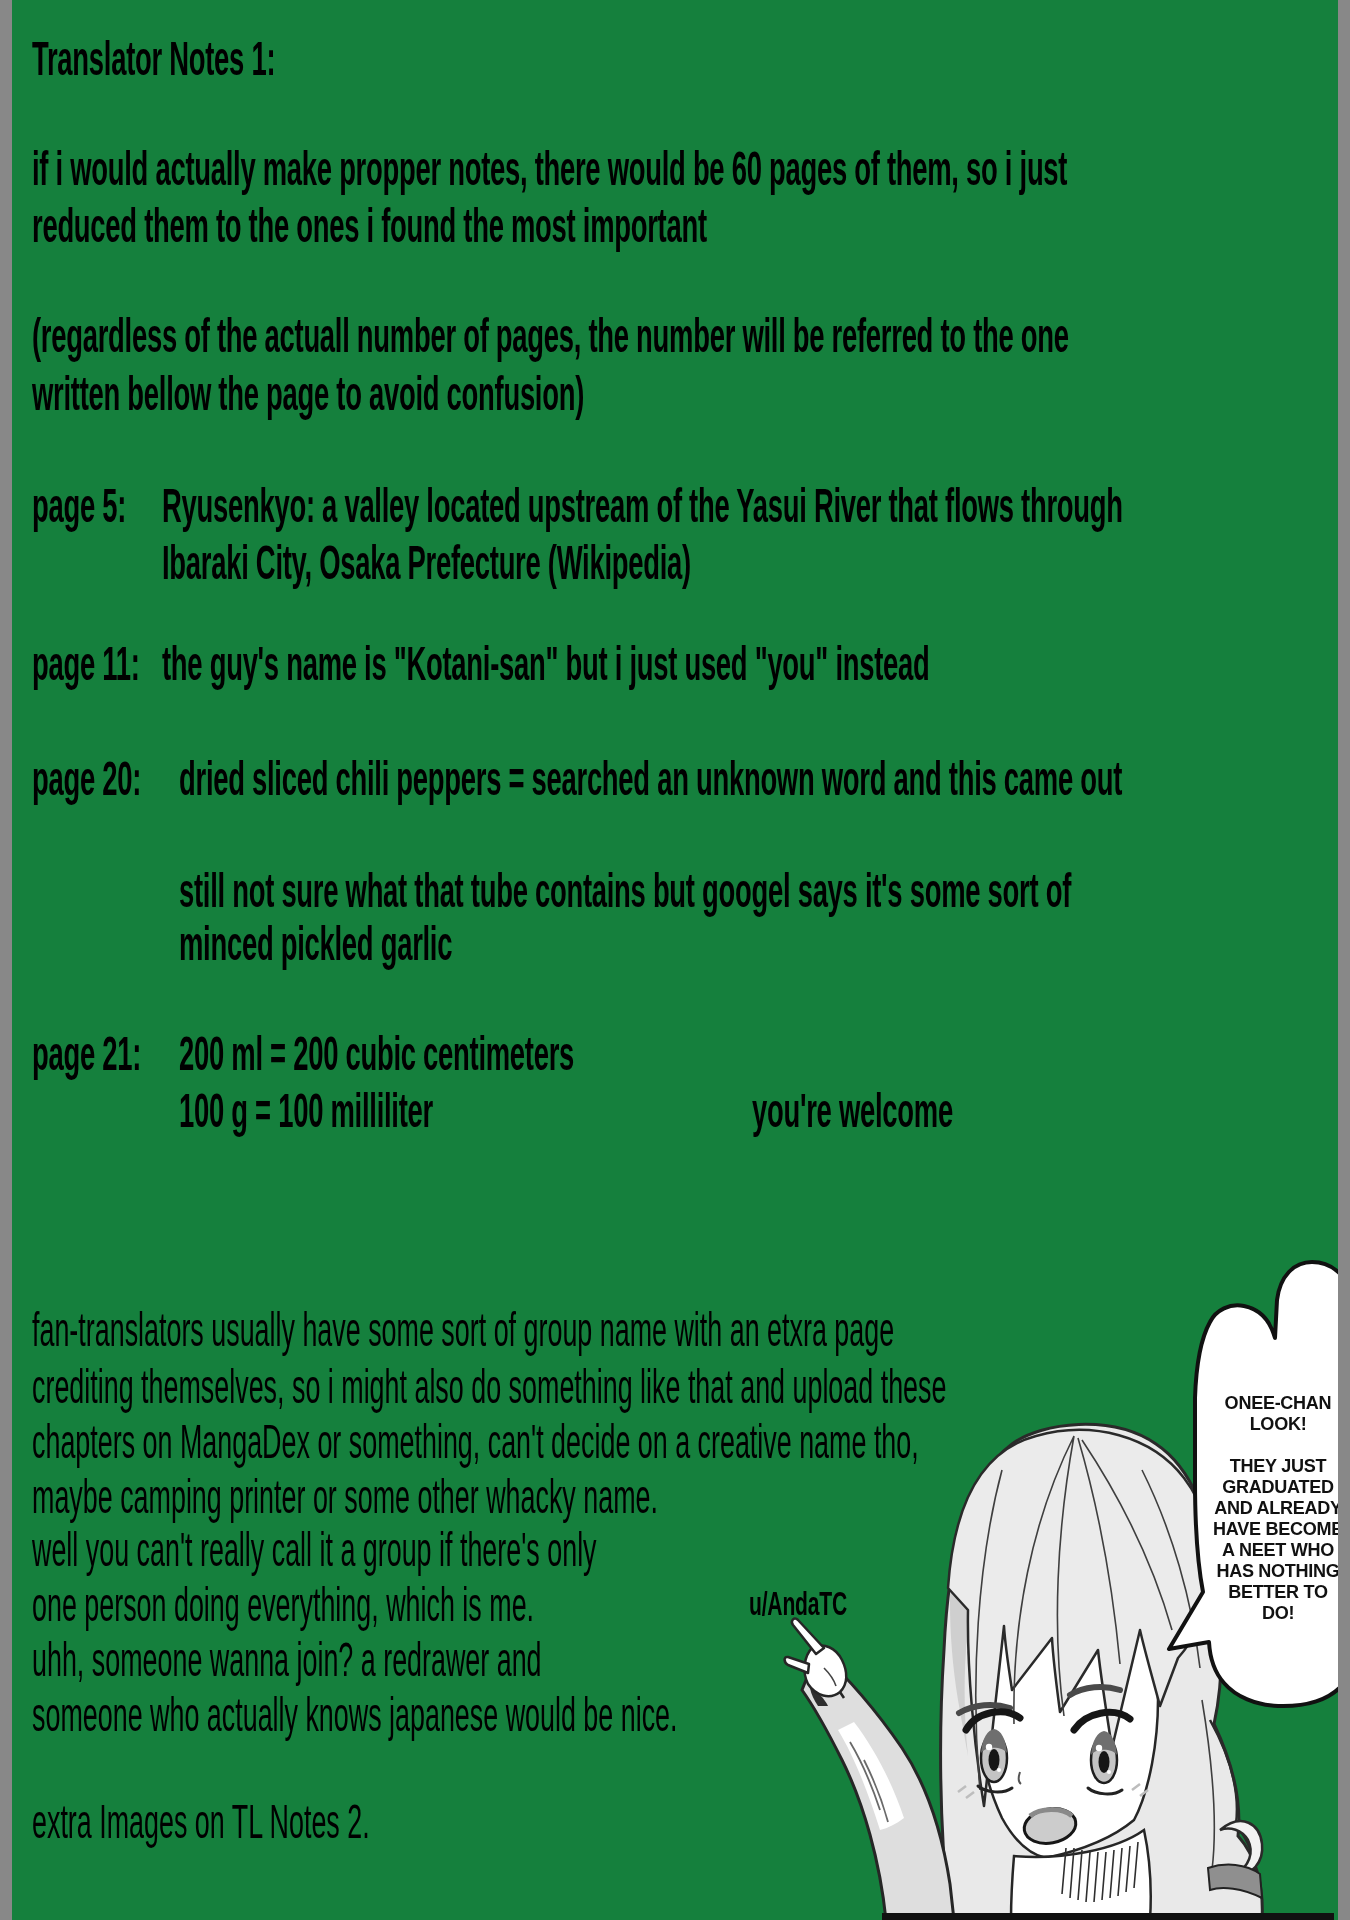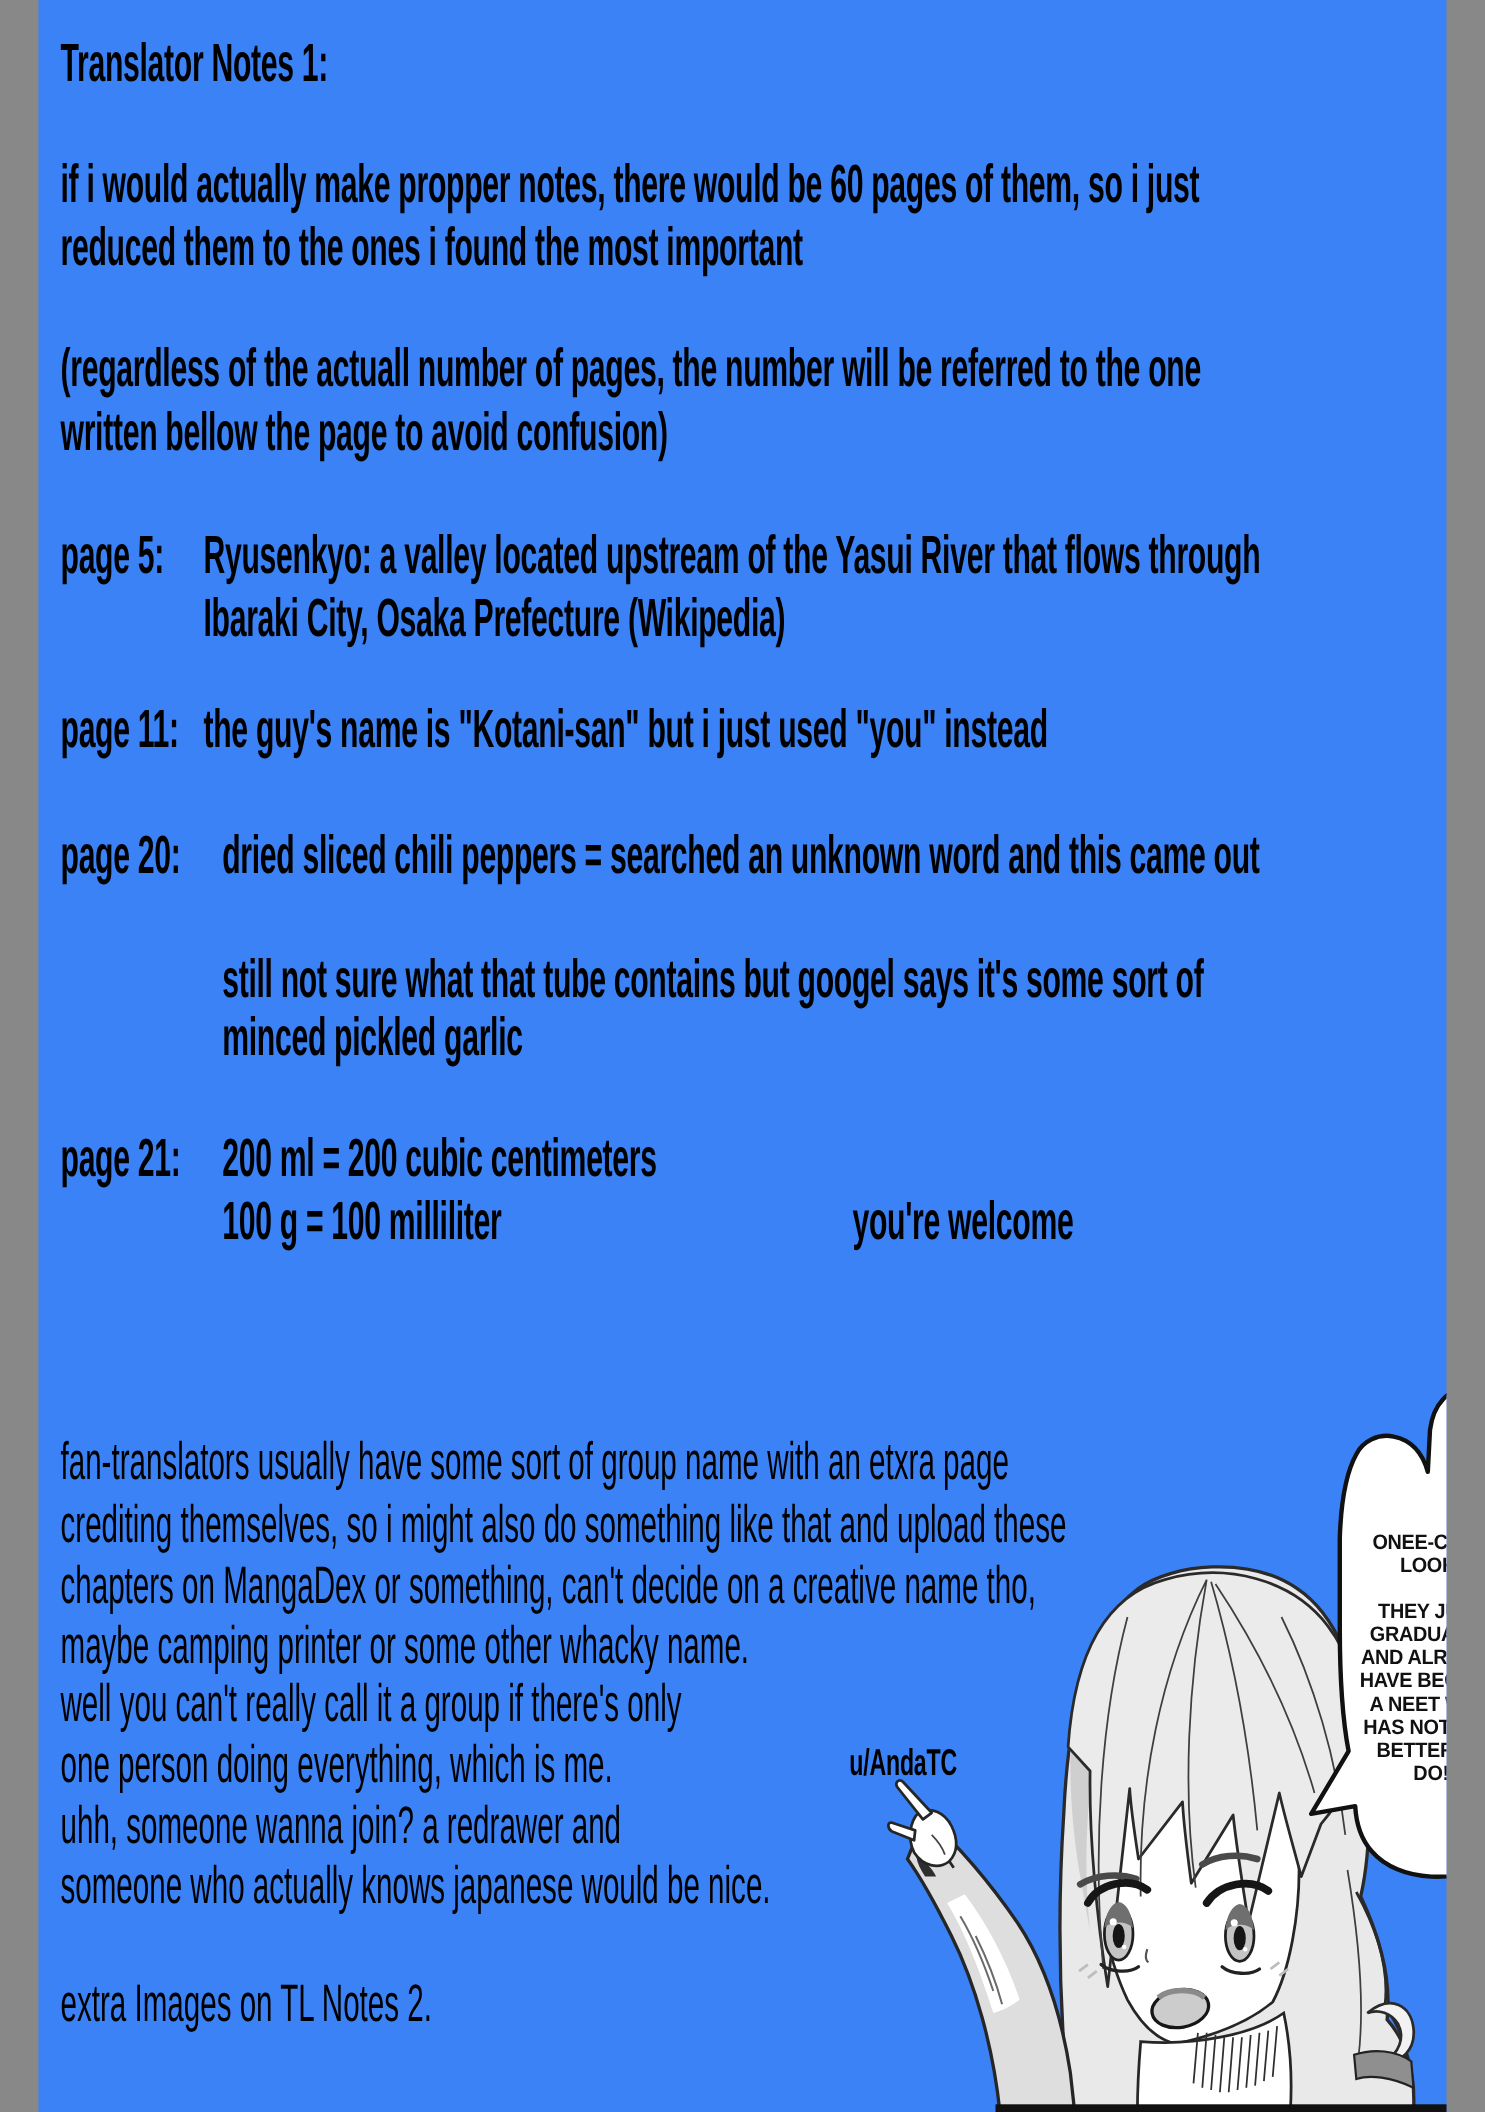--- a/index.html
+++ b/index.html
@@ -1,23 +1,24 @@
 <!DOCTYPE html>
 <html><head>
 <meta charset="utf-8">
 <style>
   html, body { margin: 0; padding: 0; background: #888; }
   .page {
     position: relative;
     width: 1280px; height: 1920px;
     margin: 0 auto;
-    background: #3b82f6;
+    background: #15803d;
     overflow: hidden;
     font-family: "Liberation Sans", sans-serif;
     color: #000;
+    padding-left: 46px;
   }
   
   .hv {
     position: absolute; left: 20px;
     font-weight: 700; font-size: 49px; line-height: 1;
     letter-spacing: -0.5px; white-space: nowrap;
     transform: scaleX(0.56); transform-origin: 0 0;
   }
   
   .lt {

